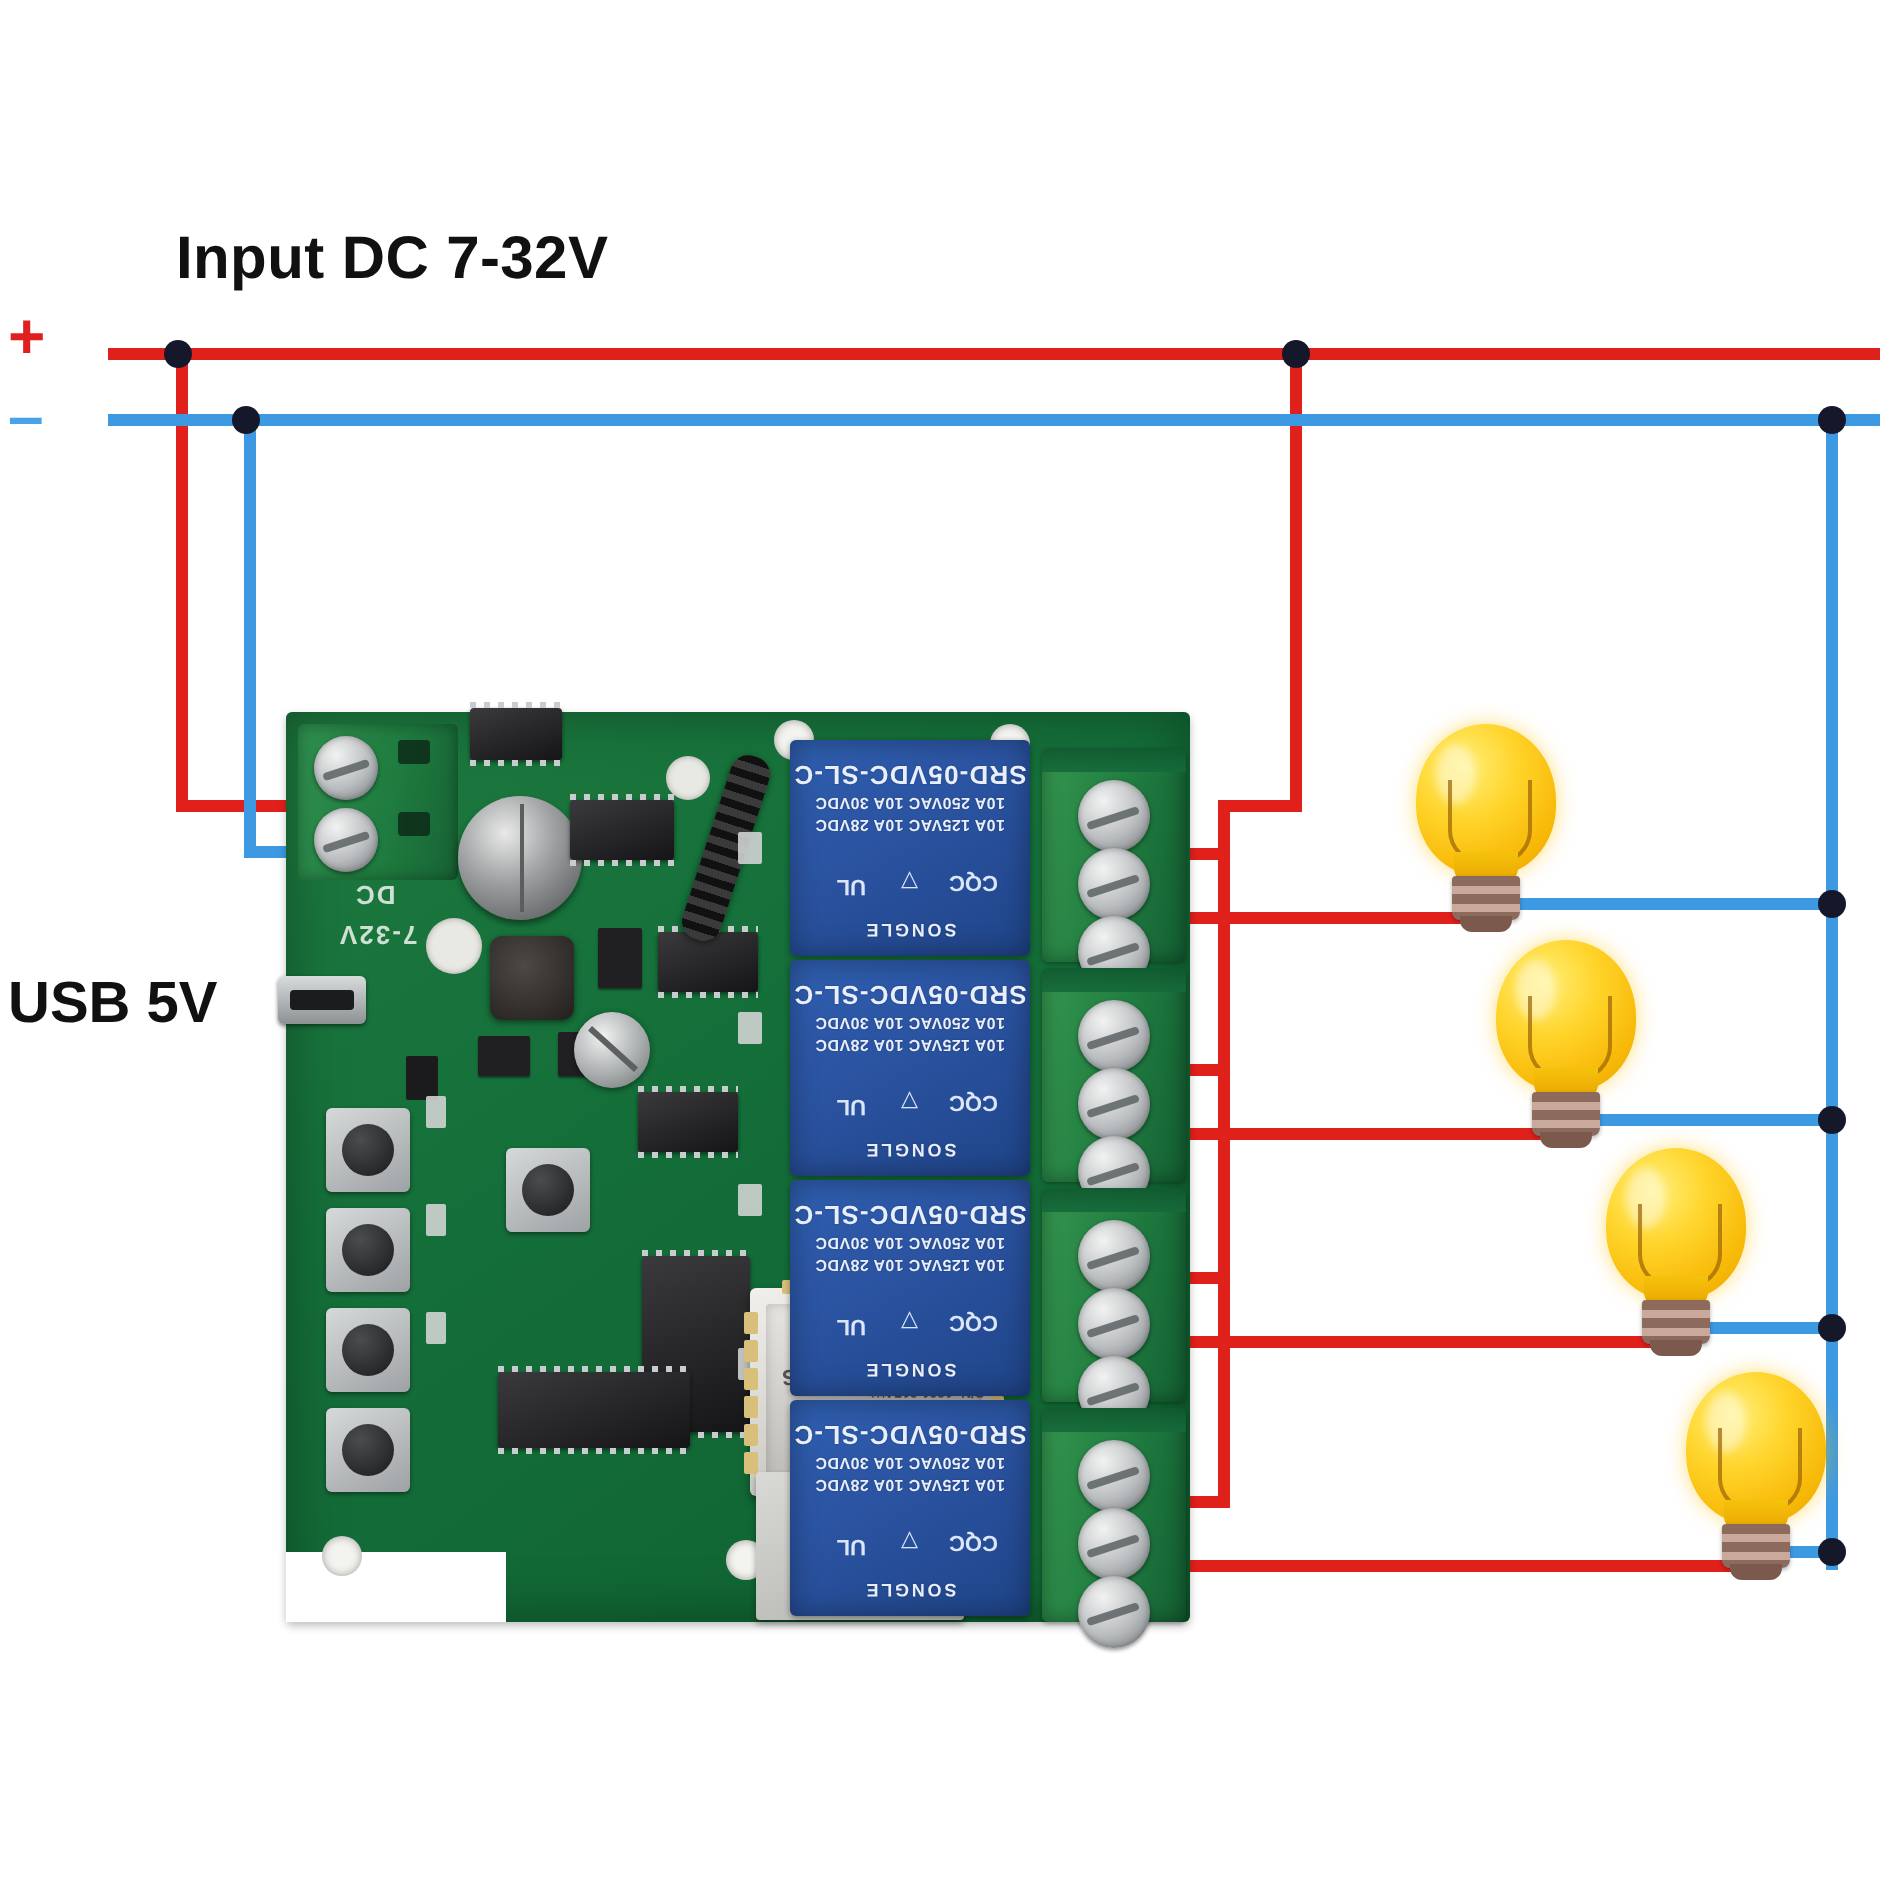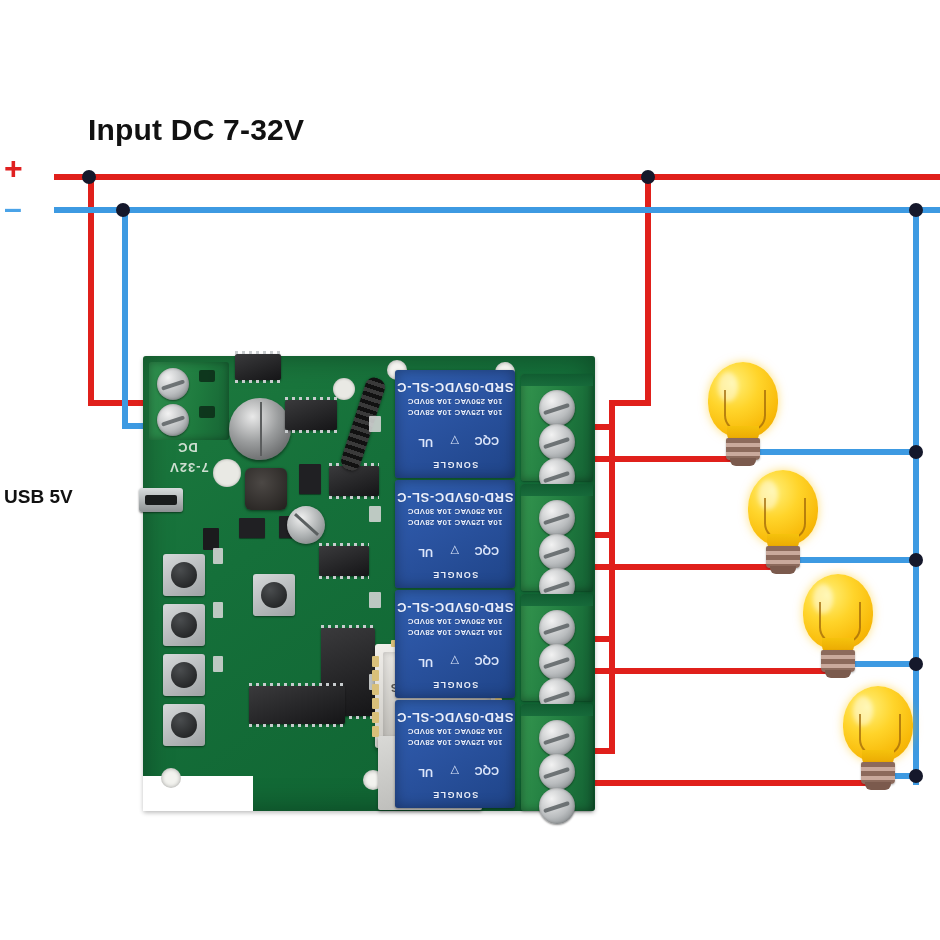--- a/index.html
+++ b/index.html
@@ -4,21 +4,21 @@
 <title>4CH WiFi Relay Module Wiring Diagram</title>
 <style>
   html,body{margin:0;padding:0;background:#ffffff;}
   body{width:940px;height:940px;overflow:hidden;
        font-family:"Liberation Sans","DejaVu Sans",sans-serif;}
   #stage{position:relative;width:940px;height:940px;background:#fff;}
 
   
   .lbl{position:absolute;color:#111;font-weight:700;white-space:nowrap;}
   #lbl-input{left:88px;top:113px;font-size:30px;letter-spacing:.2px;}
-  #lbl-usb{left:4px;top:486px;font-size:19px;}
+  #lbl-usb{left:4px;top:486px;font-size:29px;}
   #sym-plus{position:absolute;left:4px;top:152px;color:#e02020;font-size:32px;
             font-weight:700;line-height:1;}
   #sym-minus{position:absolute;left:4px;top:192px;color:#4aa3e8;font-size:32px;
              font-weight:700;line-height:1;}
 
   
   .w{position:absolute;}
   .red{background:#e0201b;}
   .blue{background:#3d9ae2;}
   .hr{height:6px;}

